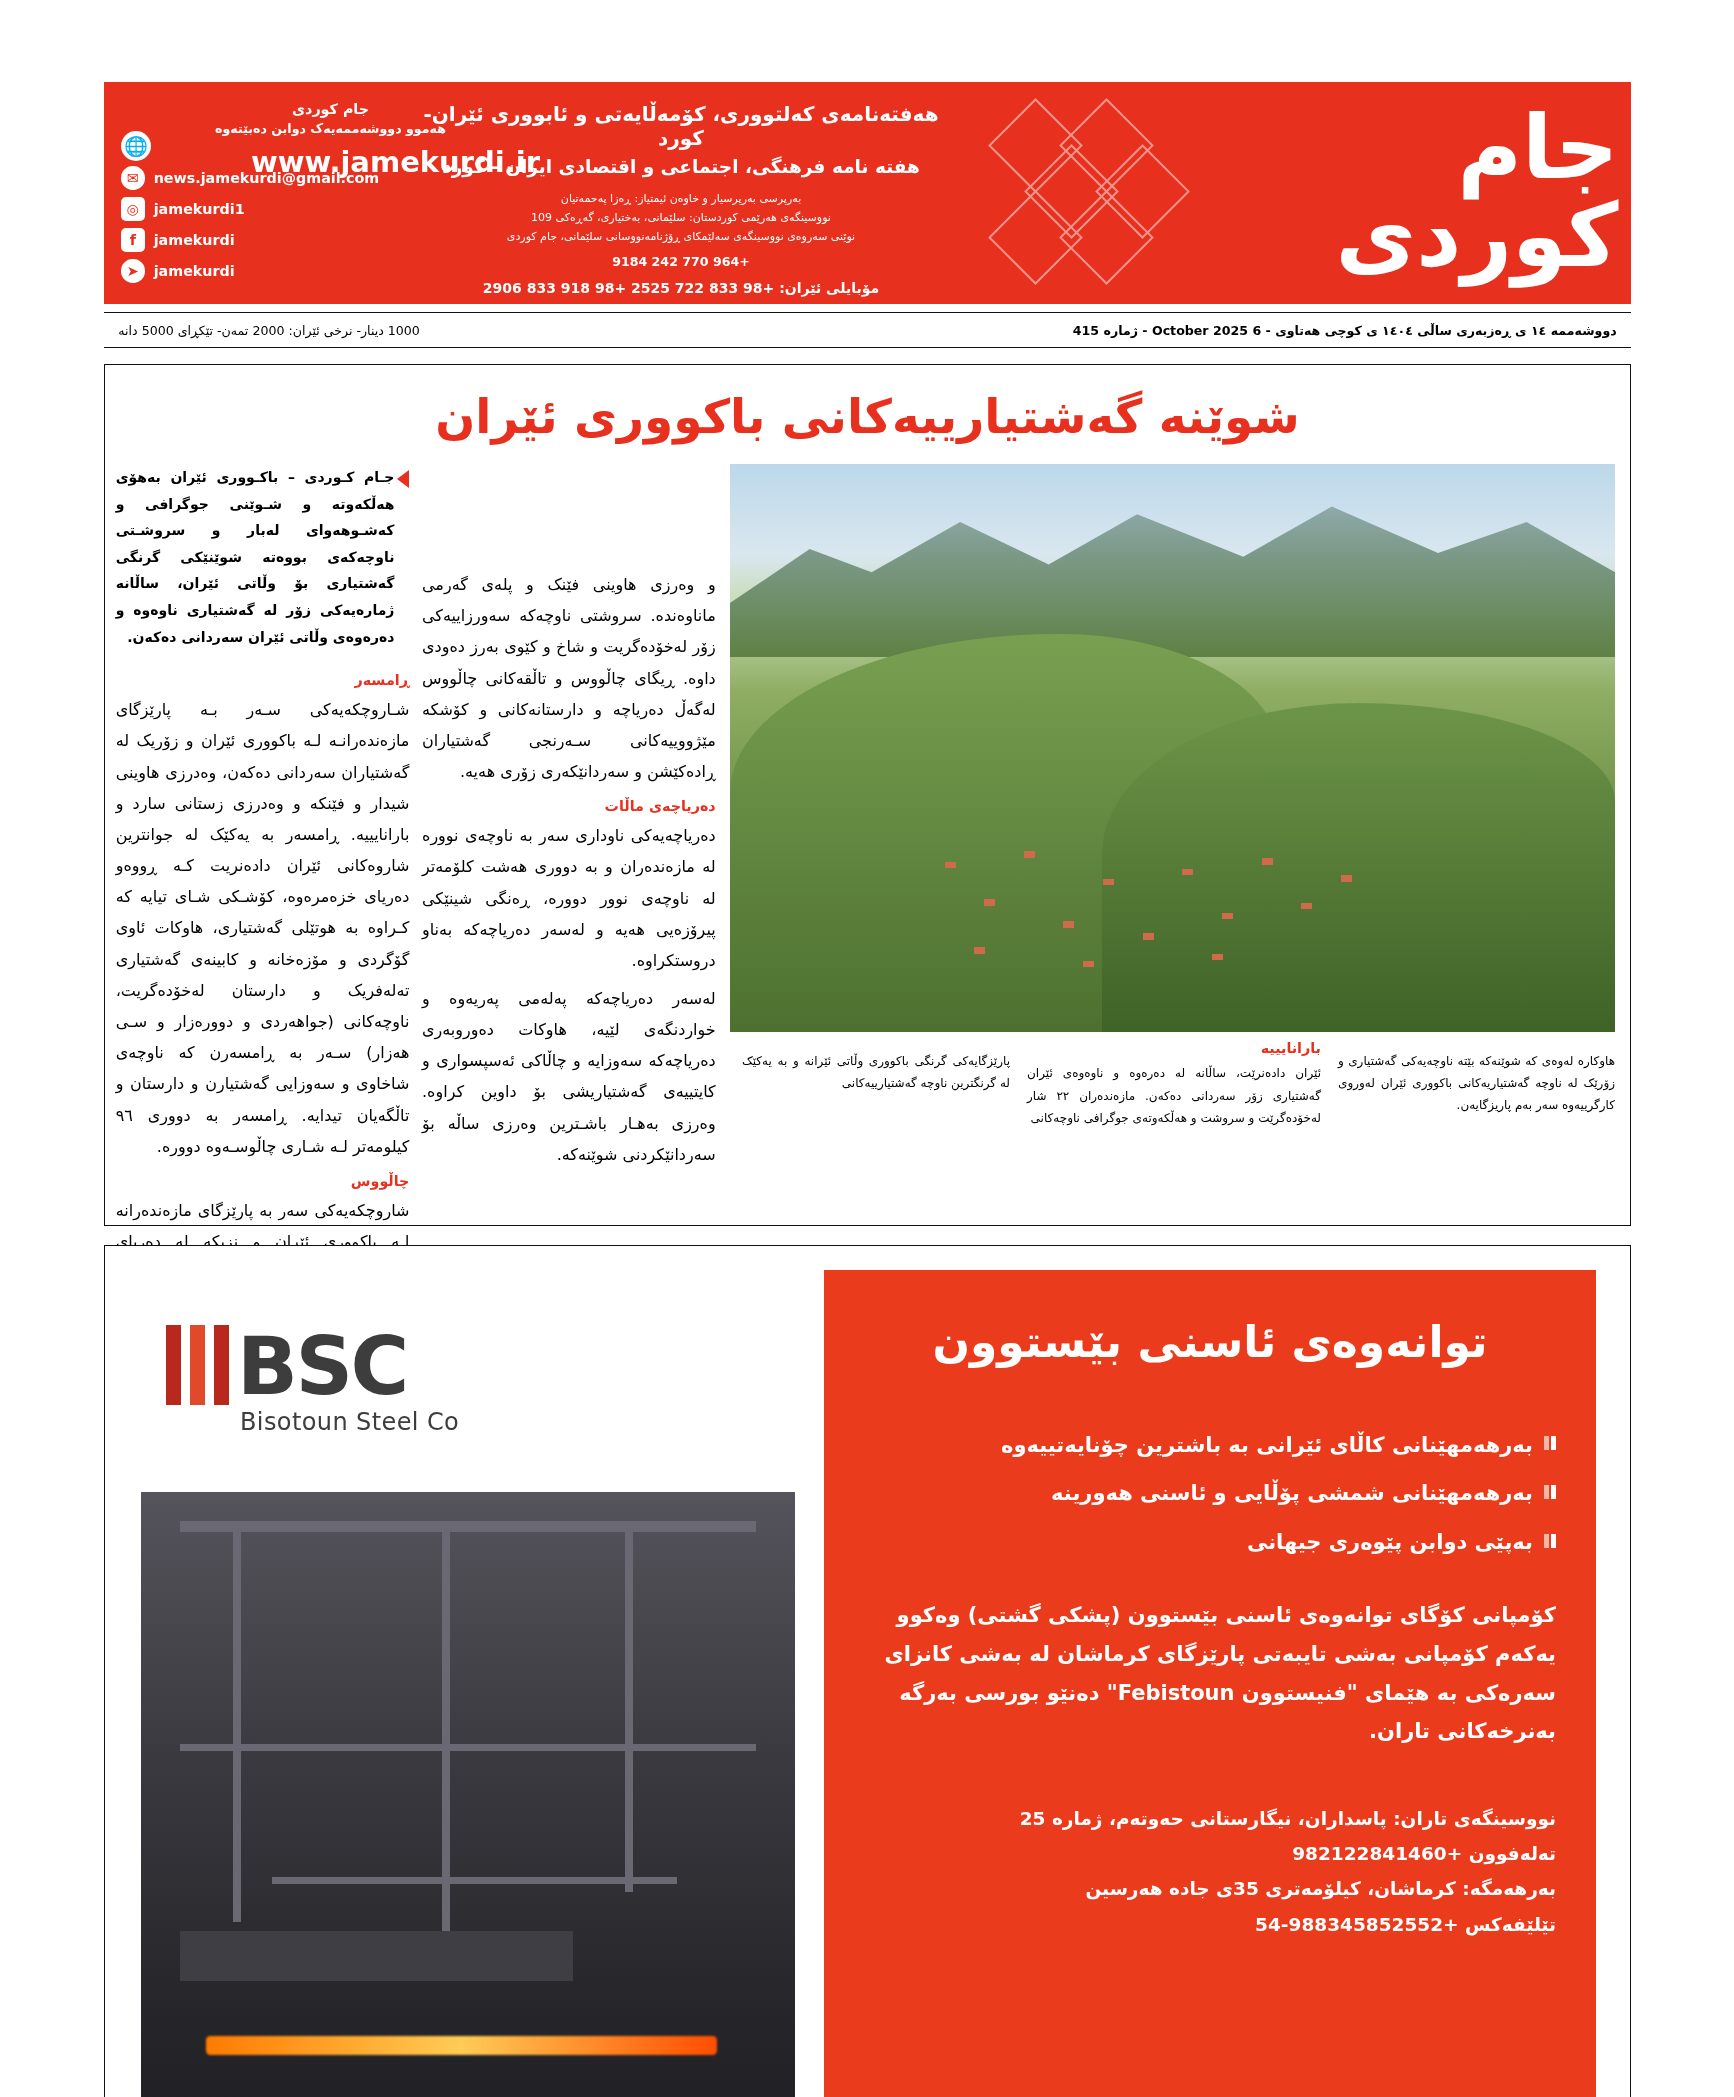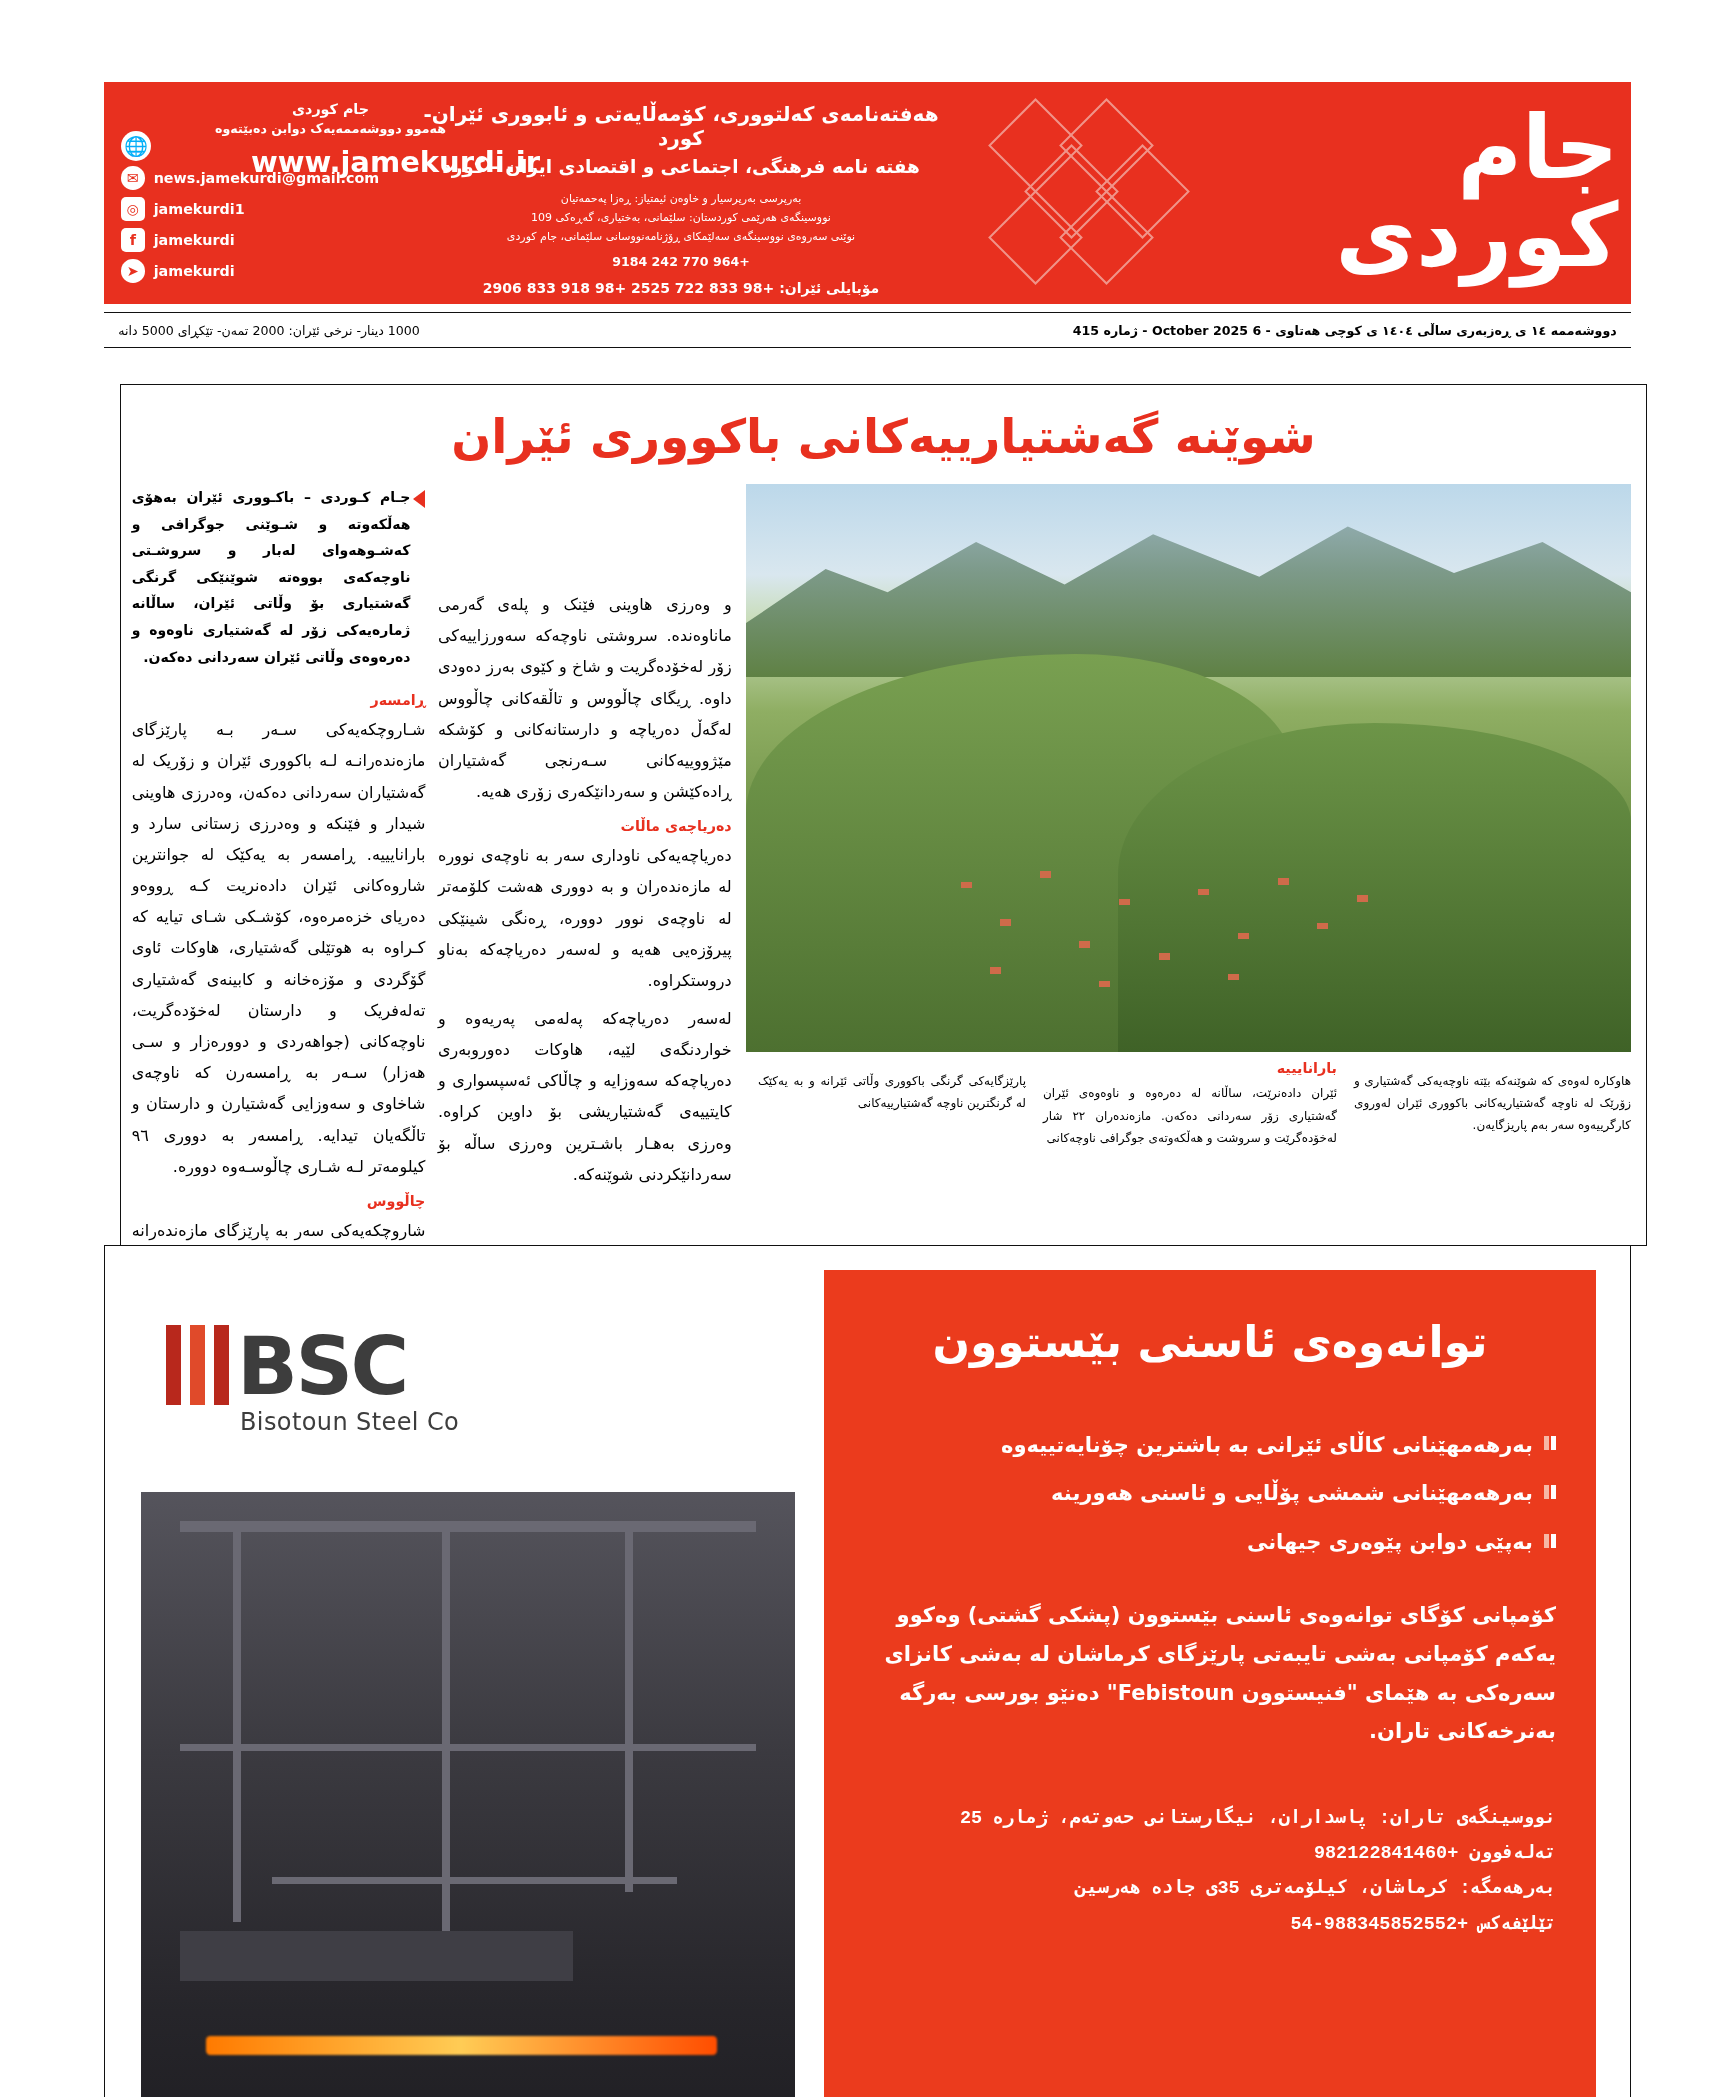--- a/index.html
+++ b/index.html
@@ -62,22 +62,22 @@
   
   .datebar{
     position:absolute;left:104px;top:312px;width:1527px;height:36px;
     border-top:1.3px solid #111;border-bottom:1.3px solid #111;
     display:flex;align-items:center;justify-content:space-between;
     padding:0 14.3px;box-sizing:border-box;font-size:12.6px;direction:rtl;
   }
   .datebar .mid{font-weight:700;}
   
   .article{
-    position:absolute;left:120px;top:364px;width:1527px;height:862px;
-    border:1.3px solid #111;box-sizing:border-box;padding:14.3px 15px;margin-top:20px;
+    position:absolute;left:104px;top:364px;width:1527px;height:862px;
+    border:1.3px solid #111;box-sizing:border-box;padding:14.3px 15px;
   }
   .headline{
     text-align:center;color:#e8301f;font-size:47px;font-weight:700;
     direction:rtl;line-height:1.3;margin:6.7px 0 17px 0;
   }
   .art-body{display:flex;direction:rtl;gap:14.3px;}
   .col{direction:rtl;}
   .col-img{width:885px;}
   .photo{
     width:885px;height:568px;position:relative;overflow:hidden;background:#6f8f49;
@@ -135,21 +135,21 @@
     position:absolute;right:0;top:0;width:772px;height:965px;background:#eb3b1d;
     color:#fff;box-sizing:border-box;padding:46px 40px;direction:rtl;
   }
   .ad-title{font-size:44px;font-weight:700;text-align:center;margin-bottom:63px;}
   .bullet{display:flex;align-items:flex-start;gap:11px;justify-content:flex-start;margin-bottom:18.5px;}
   .bmark{display:flex;gap:2.9px;margin-top:6.7px;flex:0 0 auto;}
   .bmark span{display:block;width:4.6px;height:14.3px;background:#fff;}
   .bmark span.dim{background:#f6b8a6;}
   .btext{font-size:21px;font-weight:700;line-height:1.45;text-align:right;}
   .ad-para{font-size:21px;line-height:1.85;text-align:right;margin-top:38px;font-weight:700;}
-  .ad-contact{font-size:18.5px;line-height:1.9;text-align:right;margin-top:50px;font-weight:700;font-family:Liberation Mono, monospace;}
+  .ad-contact{font-size:18.5px;line-height:1.9;text-align:right;margin-top:50px;font-weight:700;}
 </style>
 </head>
 <body>
 
 <div class="page">
 
   <div class="masthead">
 
     <div class="mast-logo">
       <div class="logo-text">جام کوردی</div>

